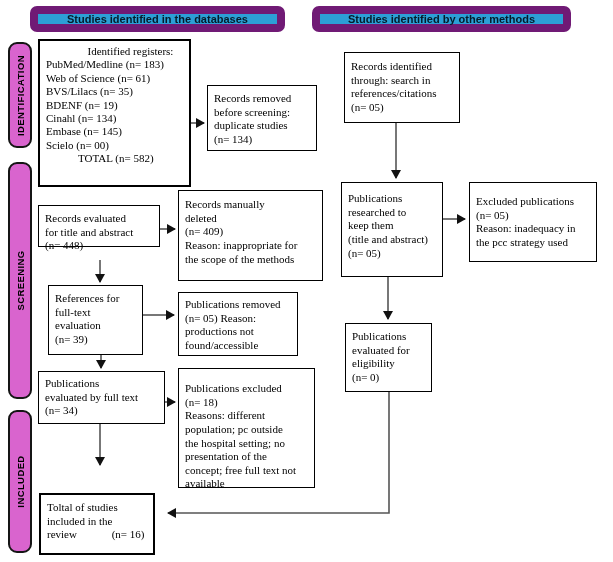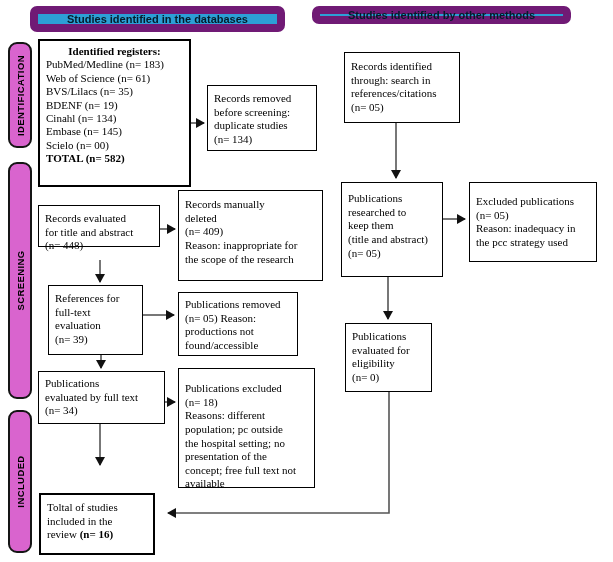--- a/index.html
+++ b/index.html
@@ -41,31 +41,31 @@
     position:absolute;
     background:#ffffff;
     border:1.5px solid #000;
     box-sizing:border-box;
     font-size:11px;
     line-height:1.24;
     padding:4px 6px;
   }
   .box.thick { border-width:2px; }
   .tc { text-align:center; }
-  .b  { font-weight:bold; }
+  .b  { font-weight:normal;margin-left:32px; }
   .pt { padding-top:9px; }
   svg.flow { position:absolute; left:0; top:0; pointer-events:none; }
 </style>
 </head>
 <body>
 
 <div class="canvas">
 
   <div class="hdr" style="left:30px; top:6px; width:255px; height:26px;">Studies identified in the databases</div>
-  <div class="hdr" style="left:312px; top:6px; width:259px; height:18px;text-align:center;">Studies identified by other methods</div>
+  <div class="hdr" style="left:312px; top:6px; width:259px; height:26px;text-align:center;">Studies identified by other methods</div>
 
   <div class="bar" style="left:8px; top:42px; width:24px; height:106px;">
     <span>IDENTIFICATION</span>
   </div>
   <div class="bar" style="left:8px; top:162px; width:24px; height:237px;">
     <span>SCREENING</span>
   </div>
   <div class="bar" style="left:8px; top:410px; width:24px; height:143px;">
     <span>INCLUDED</span>
   </div>
@@ -121,21 +121,21 @@
     <div>Records evaluated</div>
     <div>for title and abstract</div>
     <div>(n= 448)</div>
   </div>
 
   <div class="box" style="left:178px; top:190px; width:145px; height:91px; padding-top:7px;">
     <div>Records manually</div>
     <div>deleted</div>
     <div>(n= 409)</div>
     <div>Reason: inappropriate for</div>
-    <div>the scope of the research</div>
+    <div>the scope of the methods</div>
   </div>
 
   <div class="box" style="left:48px; top:285px; width:95px; height:70px; padding-top:6px;">
     <div>References for</div>
     <div>full-text</div>
     <div>evaluation</div>
     <div>(n= 39)</div>
   </div>
 
   <div class="box" style="left:178px; top:292px; width:120px; height:64px; padding-top:5px;">

